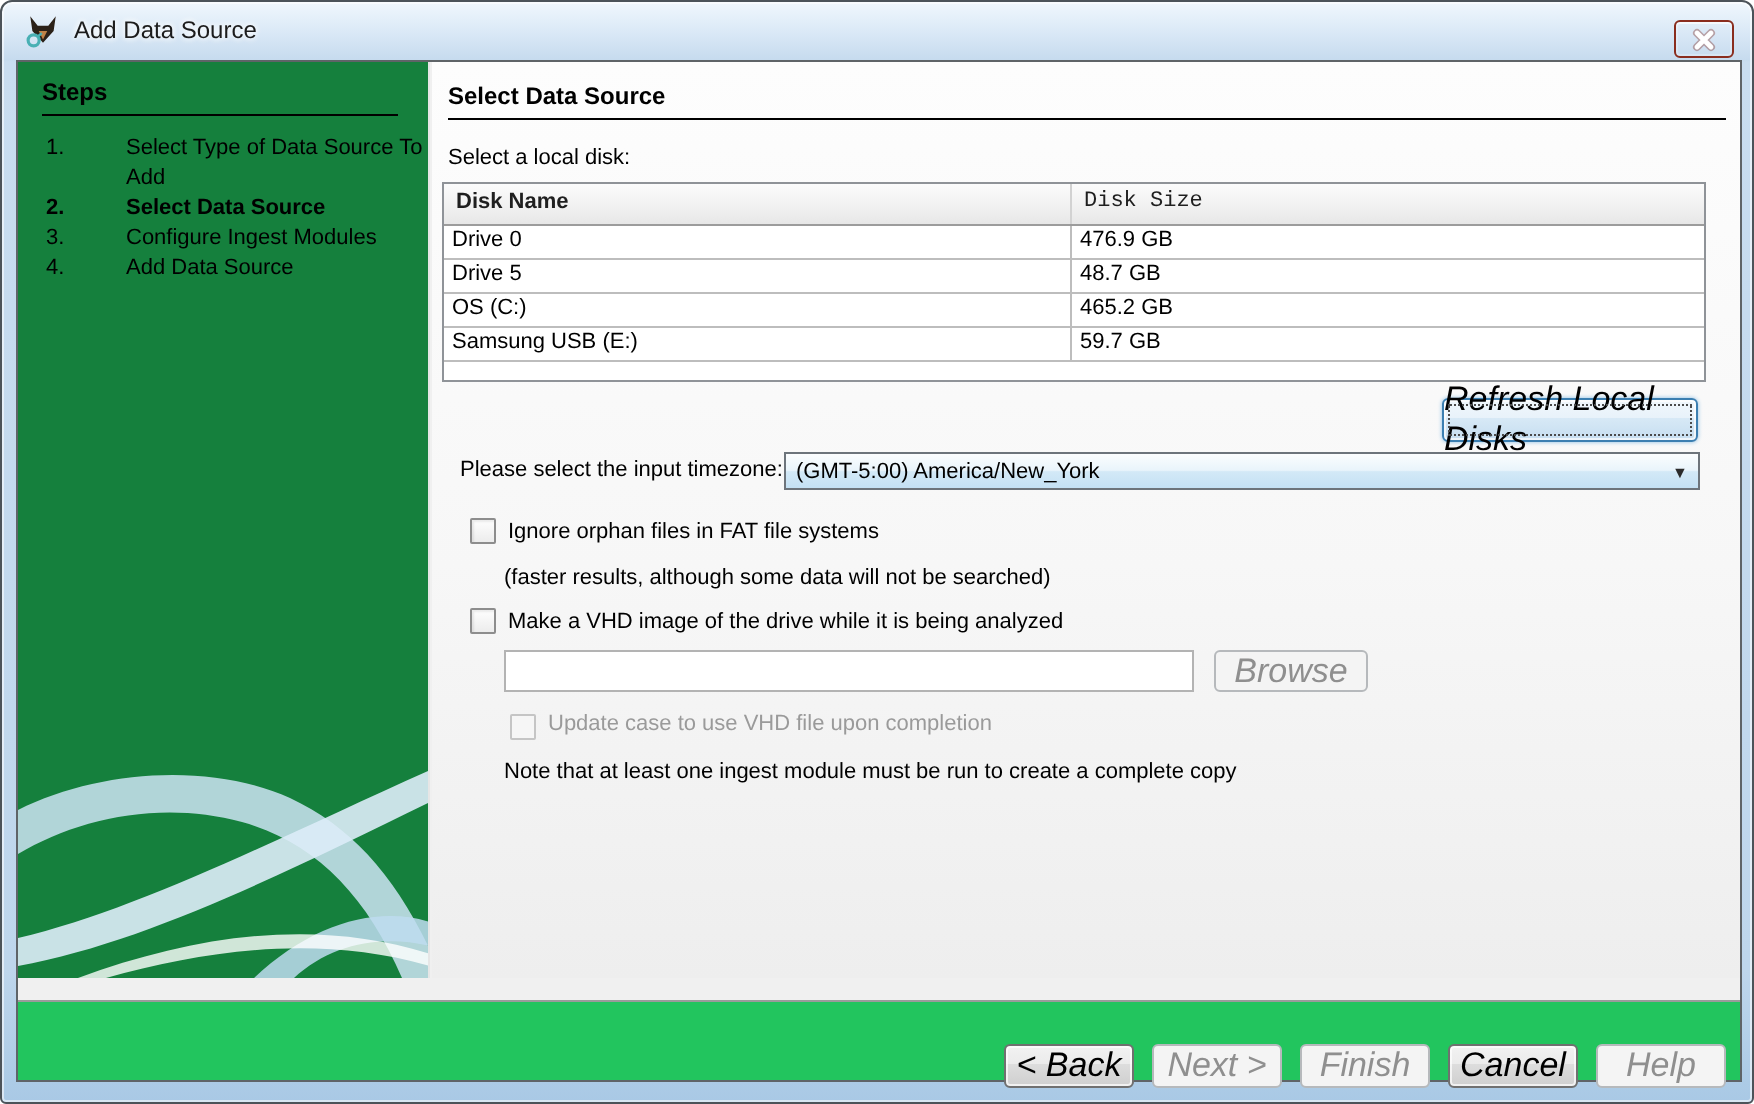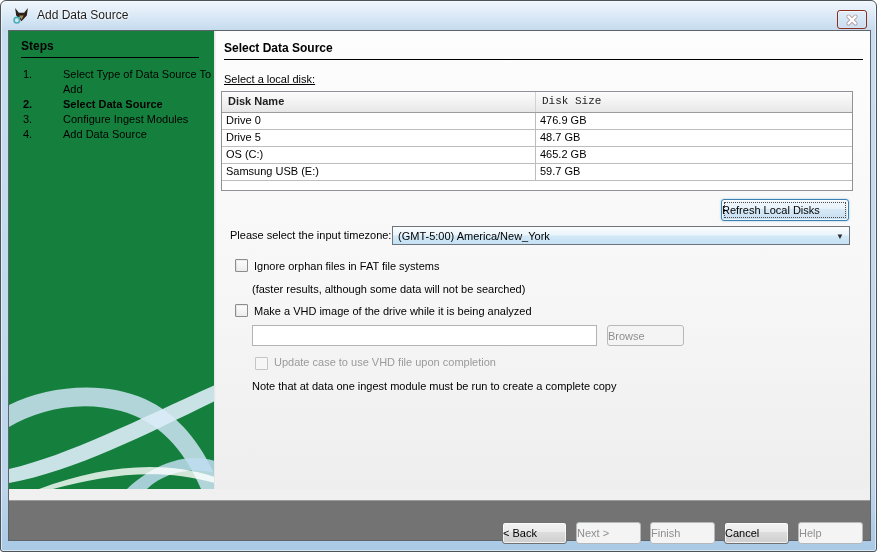--- a/index.html
+++ b/index.html
@@ -47,24 +47,25 @@
   .dt-header{display:flex;height:21px;background:linear-gradient(180deg,#fcfcfc,#f0f0f0 60%,#e7e7e7);border-bottom:1px solid #9c9c9c;}
   .dt-hcell{padding:3px 0 0 6px;color:#1f1f1f;}
   .dt-hcell.c1{width:314px;border-right:1px solid #d2d2d2;font-weight:bold;}
   .dt-hcell.c2{flex:1;font-family:Liberation Mono, monospace;}
   .dt-row{display:flex;height:17px;border-bottom:1px solid #bdbdbd;background:#fff;}
   .dt-cell{padding:1px 0 0 4px;overflow:hidden;white-space:nowrap;}
   .dt-cell.c1{width:314px;border-right:1px solid #bdbdbd;}
   .dt-cell.c2{flex:1;}
   
   .btn{
-    display:flex;align-items:center;justify-content:flex-start;
-    border:1px solid #707070;border-radius:3px;color:#000;font-size:11px;
+    display:flex;align-items:center;justify-content:center;
+    border:1px solid #707070;border-radius:3px;color:#000;font-size:17px;
     background:linear-gradient(180deg,#f2f2f2 0%,#ebebeb 45%,#dddddd 46%,#cfcfcf 100%);
     box-shadow:inset 0 0 0 1px rgba(255,255,255,.7);
+    font-style:italic;
   }
   .btn.disabled{color:#8f8f8f;border-color:#b6b9bc;background:#f4f4f4;box-shadow:none;}
   .btn-refresh{
     position:absolute;left:505px;top:168px;width:128px;height:22px;
     border-color:#3c7fb1;box-shadow:0 0 2px #88bde4, inset 0 0 0 1px rgba(255,255,255,.7);
     background:linear-gradient(180deg,#f1f7fc 0%,#e8f2fa 45%,#d7e9f6 46%,#c6def0 100%);
   }
   .focus-rect{position:absolute;left:2px;top:2px;right:2px;bottom:2px;border:1px dotted #4b4b4b;}
   
   .combo{
@@ -81,21 +82,21 @@
   }
   .checkbox.disabled{border-color:#c5c5c5;background:#f6f6f6;box-shadow:none;}
   .dim{color:#9a9a9a;}
   
   .textfield{
     position:absolute;left:36px;top:294px;width:345px;height:21px;
     border:1px solid #b3b3b3;background:#fff;font-family:"Liberation Sans",sans-serif;font-size:11px;padding:0 3px;
   }
   .btn-browse{position:absolute;left:391px;top:294px;width:77px;height:21px;}
   
-  .footer{position:absolute;left:0;right:0;bottom:0;height:40px;border-top:1px solid #9b9b9b;background:#737373;
+  .footer{position:absolute;left:0;right:0;bottom:0;height:40px;border-top:1px solid #9b9b9b;background:#22c55e;
     display:flex;justify-content:flex-end;align-items:flex-start;gap:9px;padding:21px 7px 5px 0;}
   .footer .btn{width:65px;height:22px;}
 </style>
 </head>
 <body>
 
 <div class="win">
 
   <div class="titlebar">
     <svg class="app-icon" viewBox="0 0 16 16">
@@ -139,21 +140,21 @@
         <path d="M0 34 C 40 14, 96 10, 136 28 C 166 42, 188 66, 206 104 L206 118 L192 118 C 174 76, 148 50, 112 40 C 72 29, 30 38, 0 56 Z" fill="#cde4f3" opacity="0.85"></path>
         <path d="M0 98 C 60 84, 130 48, 206 14 L206 30 C 140 62, 66 100, 0 112 Z" fill="#ddecf8" opacity="0.9"></path>
         <path d="M118 118 C 148 90, 180 82, 206 90 L206 102 C 182 96, 156 101, 138 118 Z" fill="#bedcf0" opacity="0.85"></path>
         <path d="M30 118 C 90 96, 150 88, 206 106 L206 112 C 150 96, 95 104, 44 118 Z" fill="#ffffff" opacity="0.8"></path>
       </svg>
     </div>
 
     <div class="main-panel">
       <div class="main-heading">Select Data Source</div>
 
-      <div class="label" style="left:8px;top:42px;text-decoration:underline;">Select a local disk:</div>
+      <div class="label" style="left:8px;top:42px;">Select a local disk:</div>
 
       <div class="disk-table">
         <div class="dt-header">
           <div class="dt-hcell c1">Disk Name</div>
           <div class="dt-hcell c2">Disk Size</div>
         </div>
         <div class="dt-row">
           <div class="dt-cell c1">Drive 0</div>
           <div class="dt-cell c2">476.9 GB</div>
         </div>
@@ -190,21 +191,21 @@
       <div class="label" style="left:38px;top:274px;">Make a VHD image of the drive while it is being analyzed</div>
 
       <input class="textfield" disabled="" value="" style="">
       <div class="btn btn-browse disabled">
         <span>Browse</span>
       </div>
 
       <div class="checkbox disabled" style="left:39px;top:326px;"></div>
       <div class="label dim" style="left:58px;top:325px;">Update case to use VHD file upon completion</div>
 
-      <div class="label" style="left:36px;top:349px;">Note that at data one ingest module must be run to create a complete copy</div>
+      <div class="label" style="left:36px;top:349px;">Note that at least one ingest module must be run to create a complete copy</div>
     </div>
 
     <div class="footer">
       <div class="btn">
           <span>&lt; Back</span>
         </div>
       <div class="btn disabled">
           <span>Next &gt;</span>
         </div>
       <div class="btn disabled">

